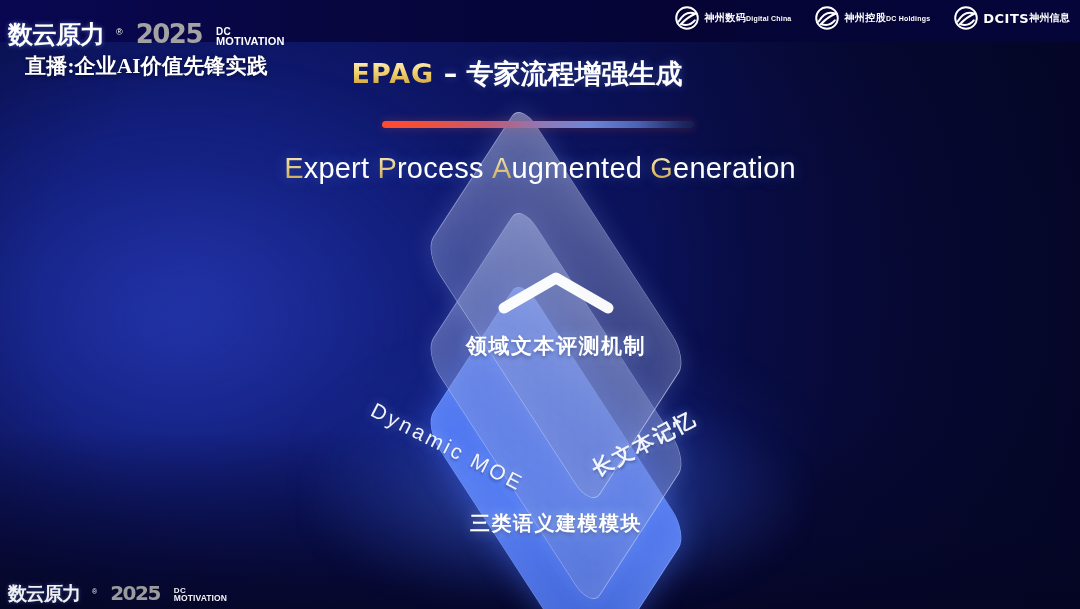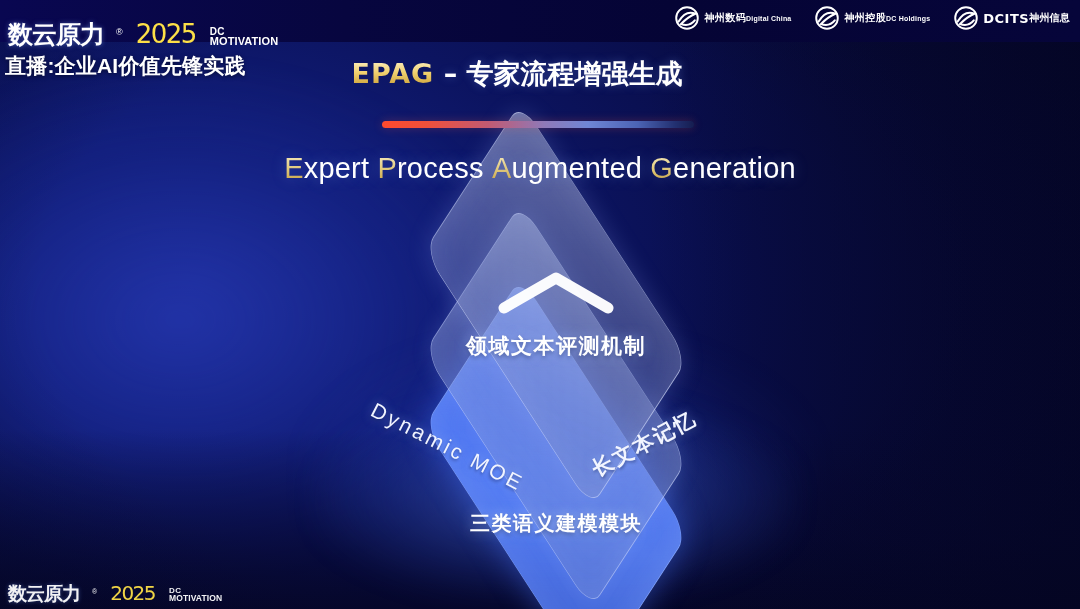--- a/index.html
+++ b/index.html
@@ -56,34 +56,34 @@
     z-index:14; white-space:nowrap;
   }
   .brand-cn {
     font-size:25px; font-weight:bold; color:#ffffff;
     letter-spacing:-1px; line-height:1;
     font-family:"DejaVu Sans","Liberation Sans",sans-serif;
     text-shadow:0 0 5px rgba(130,170,255,.5);
   }
   .brand-reg { font-size:9px; color:#ffffff; vertical-align:super; line-height:1; position:relative; top:-10px; }
   .brand-year {
-    font-size:26px; font-weight:normal; color:#fde047; line-height:1;
+    font-size:26px; font-weight:bold; color:#a3a3a3; line-height:1;
     letter-spacing:-1.5px; margin-left:1px;
     font-family:"DejaVu Sans","Liberation Sans",sans-serif;
   }
   .brand-dc { display:inline-block; margin-left:2px; line-height:1; }
   .brand-dc .dc1 { display:block; font-size:10px; font-weight:bold; color:#ffffff; letter-spacing:.3px; line-height:9px;margin-top:24px; }
   .brand-dc .dc2 { display:block; font-size:11px; font-weight:bold; color:#ffffff; letter-spacing:.1px; line-height:11px; }
 
   
   .live-line {
-    position:absolute; left:5px; top:52px; z-index:14;
+    position:absolute; left:25px; top:52px; z-index:14;
     font-size:21px; font-weight:bold; color:#ffffff;
     letter-spacing:.2px; white-space:nowrap;
-    font-family:Liberation Sans, sans-serif;
+    font-family:Liberation Serif, serif;
     text-shadow:0 1px 4px rgba(0,0,0,.55);
   }
 
   
   .partners {
     position:absolute; right:10px; top:6px; display:flex; gap:24px; align-items:center; z-index:14;
   }
   .plogo { display:flex; align-items:center; gap:5px; }
   .pmark { width:24px; height:24px; flex:none; }
   .ptext { display:flex; flex-direction:row; justify-content:center; line-height:1; }

